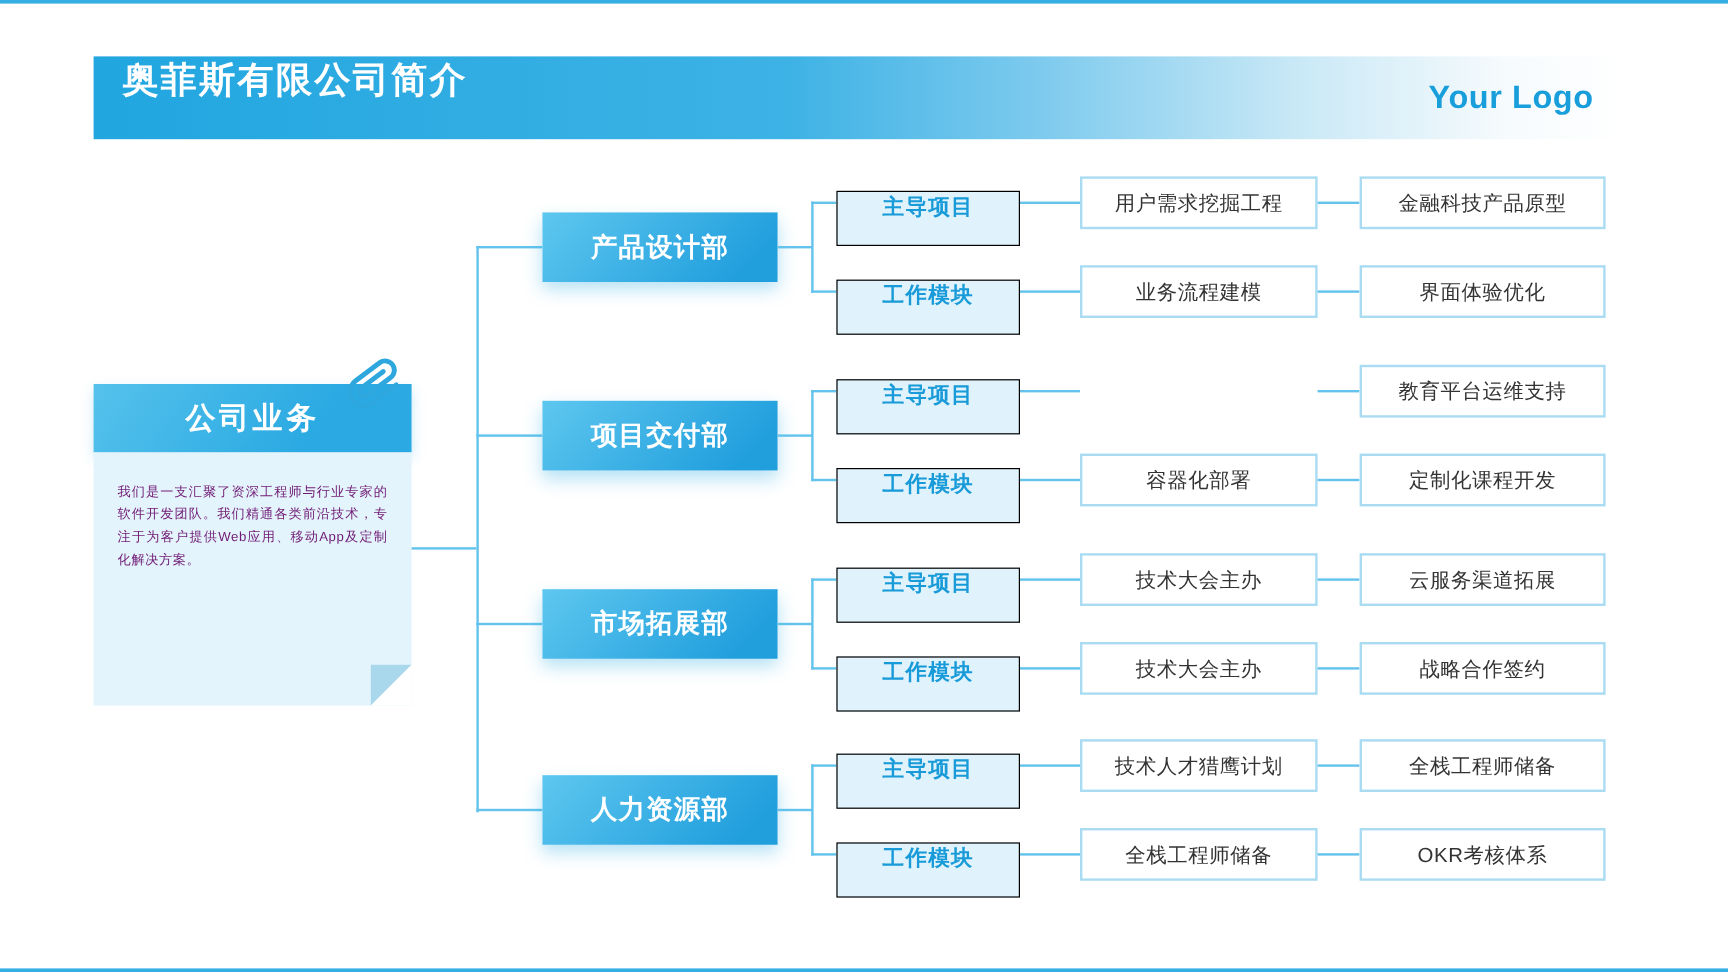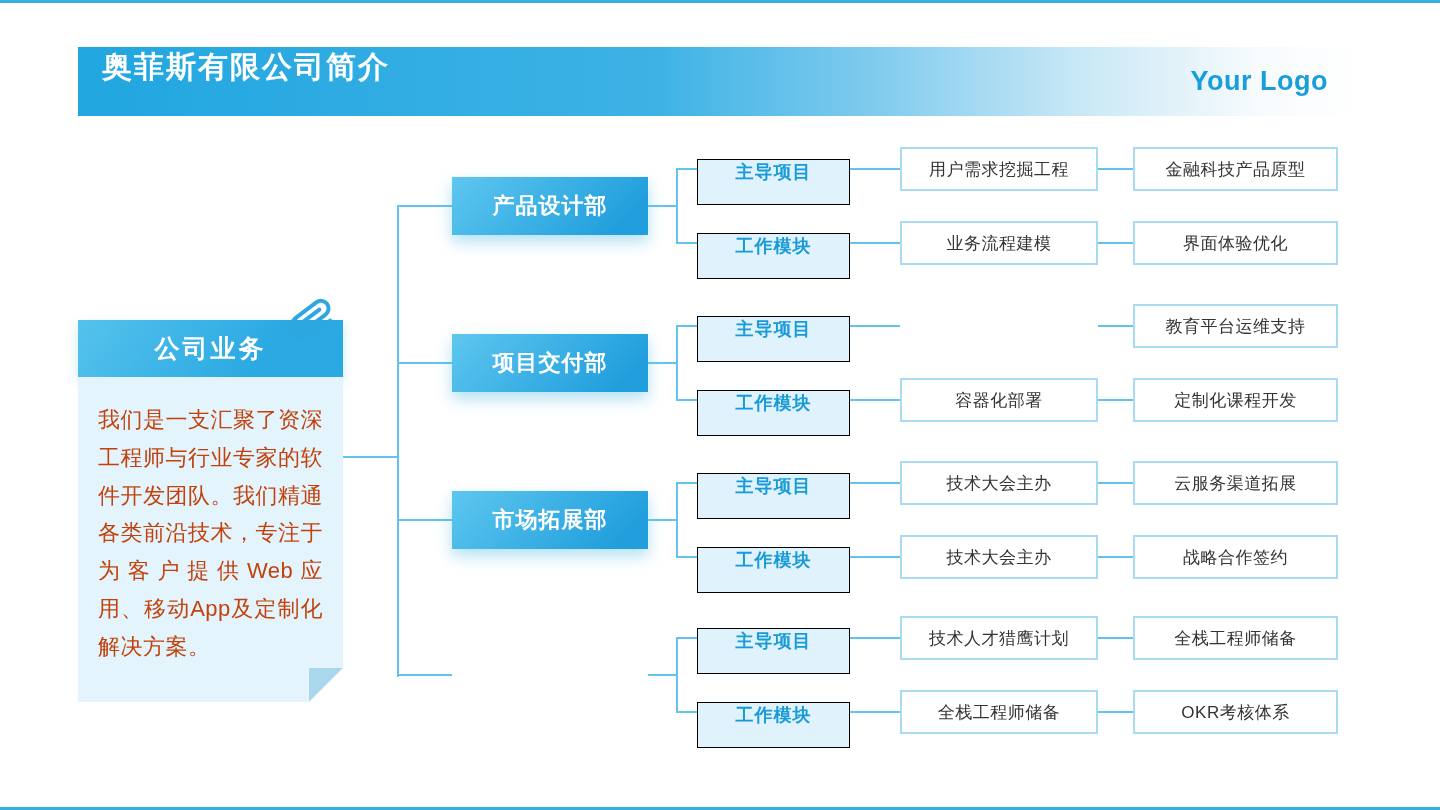--- a/index.html
+++ b/index.html
@@ -17,21 +17,21 @@
   .header-logo{position:absolute;right:32px;top:0;height:69px;display:flex;align-items:center;
     color:#189edb;font-size:27px;font-weight:bold;letter-spacing:.5px;}
 
   
   .card{position:absolute;left:78px;top:320px;width:265px;}
   .card-header{position:relative;height:57px;background:linear-gradient(125deg,#55c2ec 0%,#2aa9e2 70%);
     display:flex;align-items:center;justify-content:center;box-shadow:0 5px 10px rgba(42,169,226,.25);}
   .card-title{color:#fff;font-size:25px;font-weight:bold;letter-spacing:3px;}
   .paperclip{position:absolute;right:8px;top:-28px;width:46px;height:56px;transform:rotate(8deg);}
   .card-body{position:relative;background:#e3f4fc;padding:24px 20px 36px 20px;min-height:211px;}
-  .card-text{color:#c2410c;font-size:22px;line-height:1.72;text-align:justify;letter-spacing:.5px;}
+  .card-text{color:#701a75;font-size:11px;line-height:1.72;text-align:justify;letter-spacing:.5px;}
   .fold-flap{position:absolute;right:0;bottom:0;width:0;height:0;
     border-top:34px solid #a9d8ec;border-right:34px solid transparent;}
   .fold-cut{position:absolute;right:0;bottom:0;width:0;height:0;
     border-bottom:34px solid #ffffff;border-left:34px solid transparent;}
 
   
   .conn{position:absolute;background:#63c3ec;}
   .spine{left:397px;top:205px;width:2px;height:472px;}
   .card-link{left:343px;top:456px;width:54px;height:2px;}
   .branch{left:397px;width:55px;height:2px;}
@@ -194,20 +194,23 @@
         <span class="leaf-label">技术大会主办</span>
       </div>
       <div class="conn c2"></div>
       <div class="leaf leaf-b">
         <span class="leaf-label">战略合作签约</span>
       </div>
     </div>
   </div>
 
   <div class="group" style="top:601px">
+    <div class="dept-box">
+      <span class="dept-label">人力资源部</span>
+    </div>
     <div class="conn dept-stub"></div>
     <div class="conn bracket-v"></div>
     <div class="conn substub-1"></div>
     <div class="conn substub-2"></div>
     <div class="row row-1">
       <div class="sub-box">
         <span class="sub-label">主导项目</span>
       </div>
       <div class="conn c1"></div>
       <div class="leaf leaf-a">

